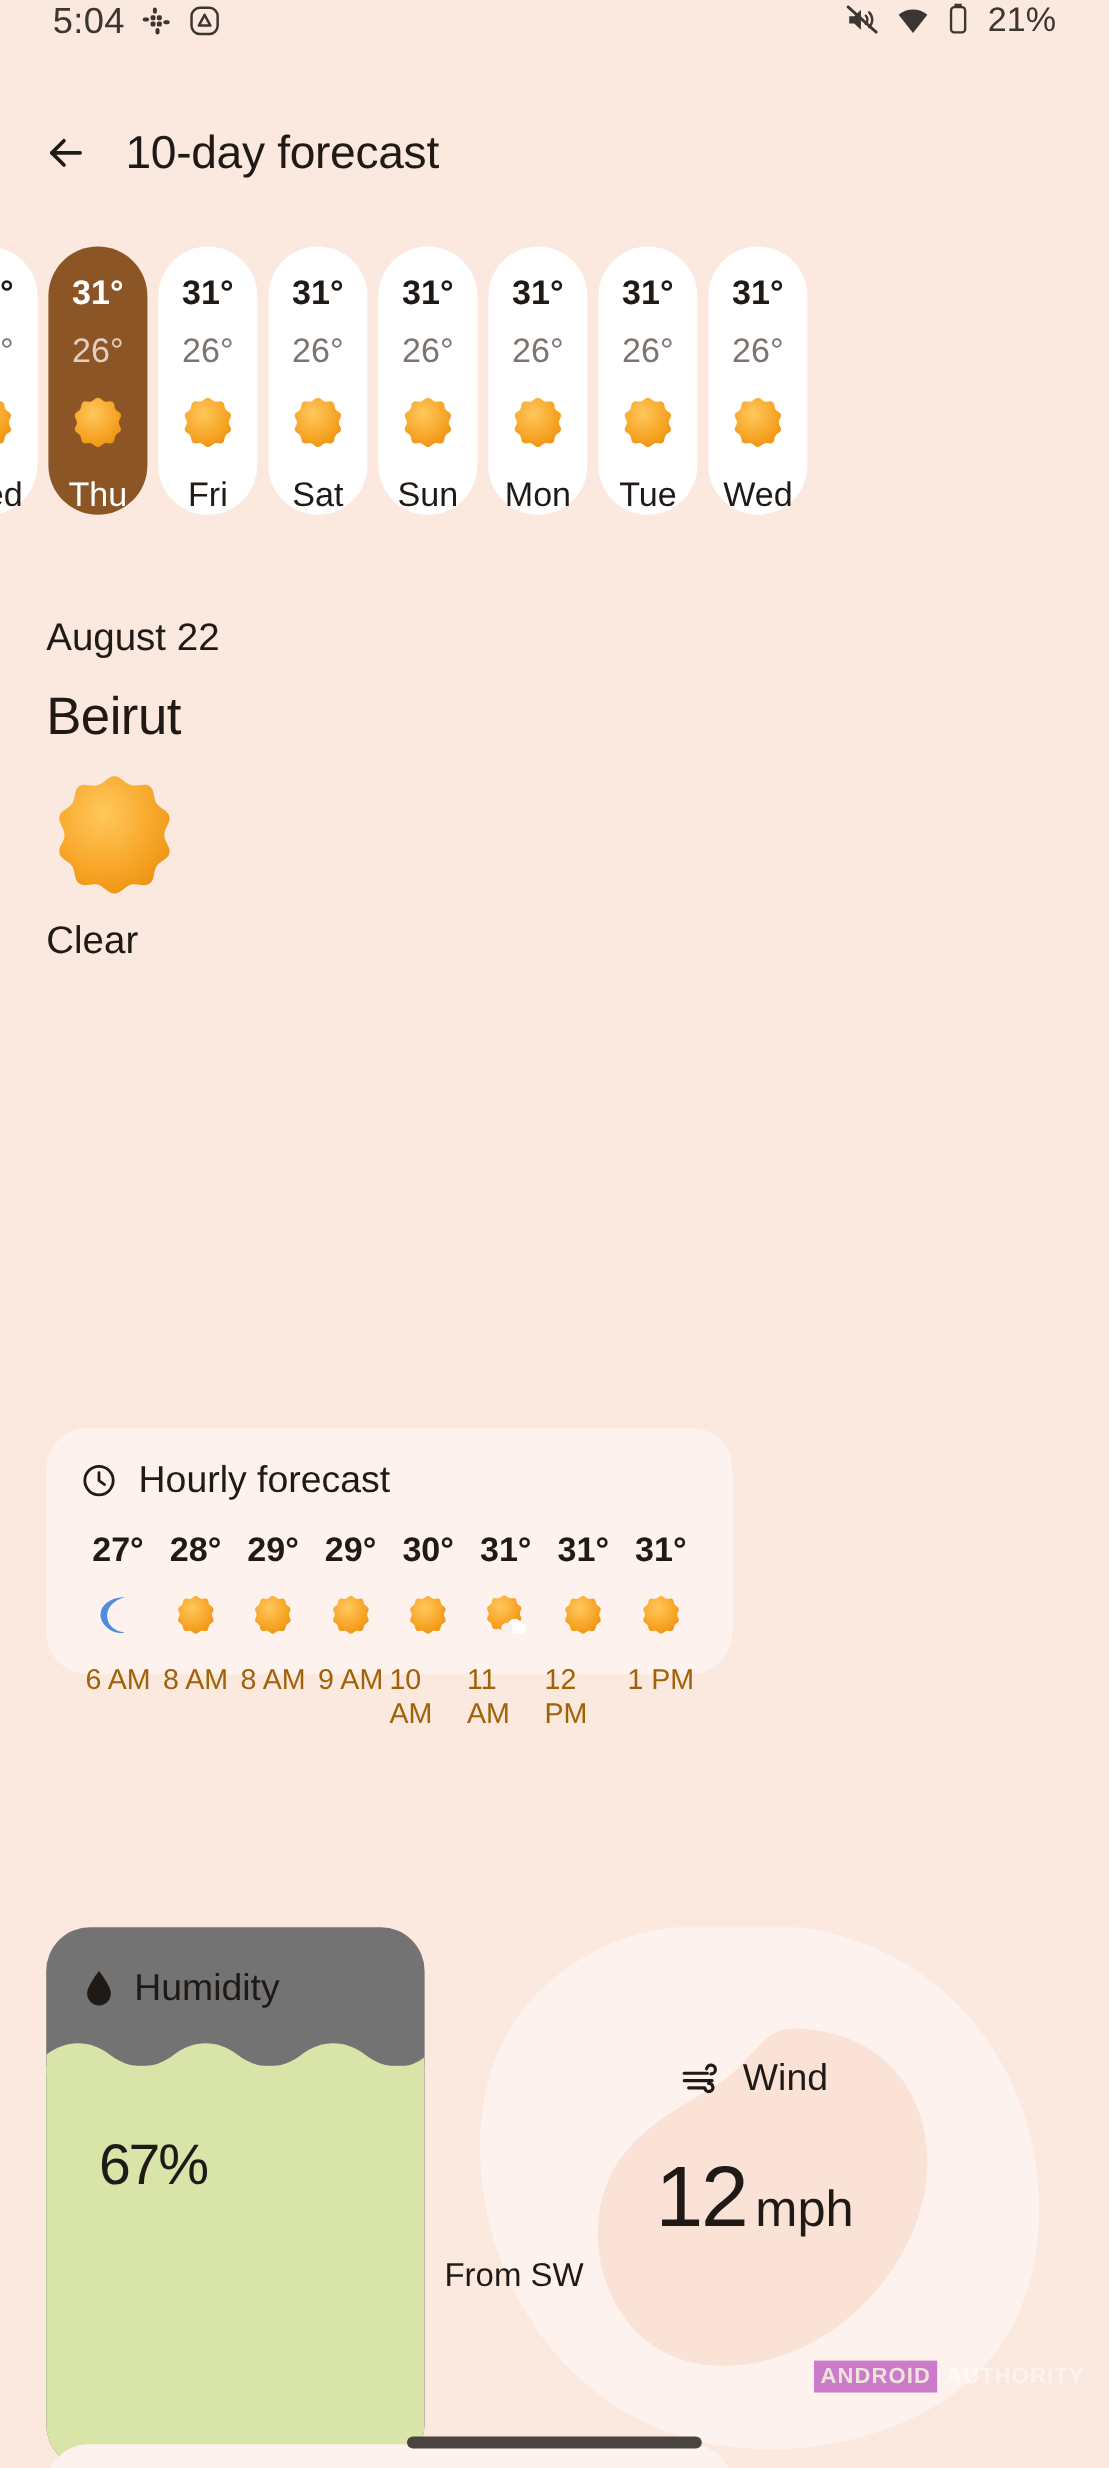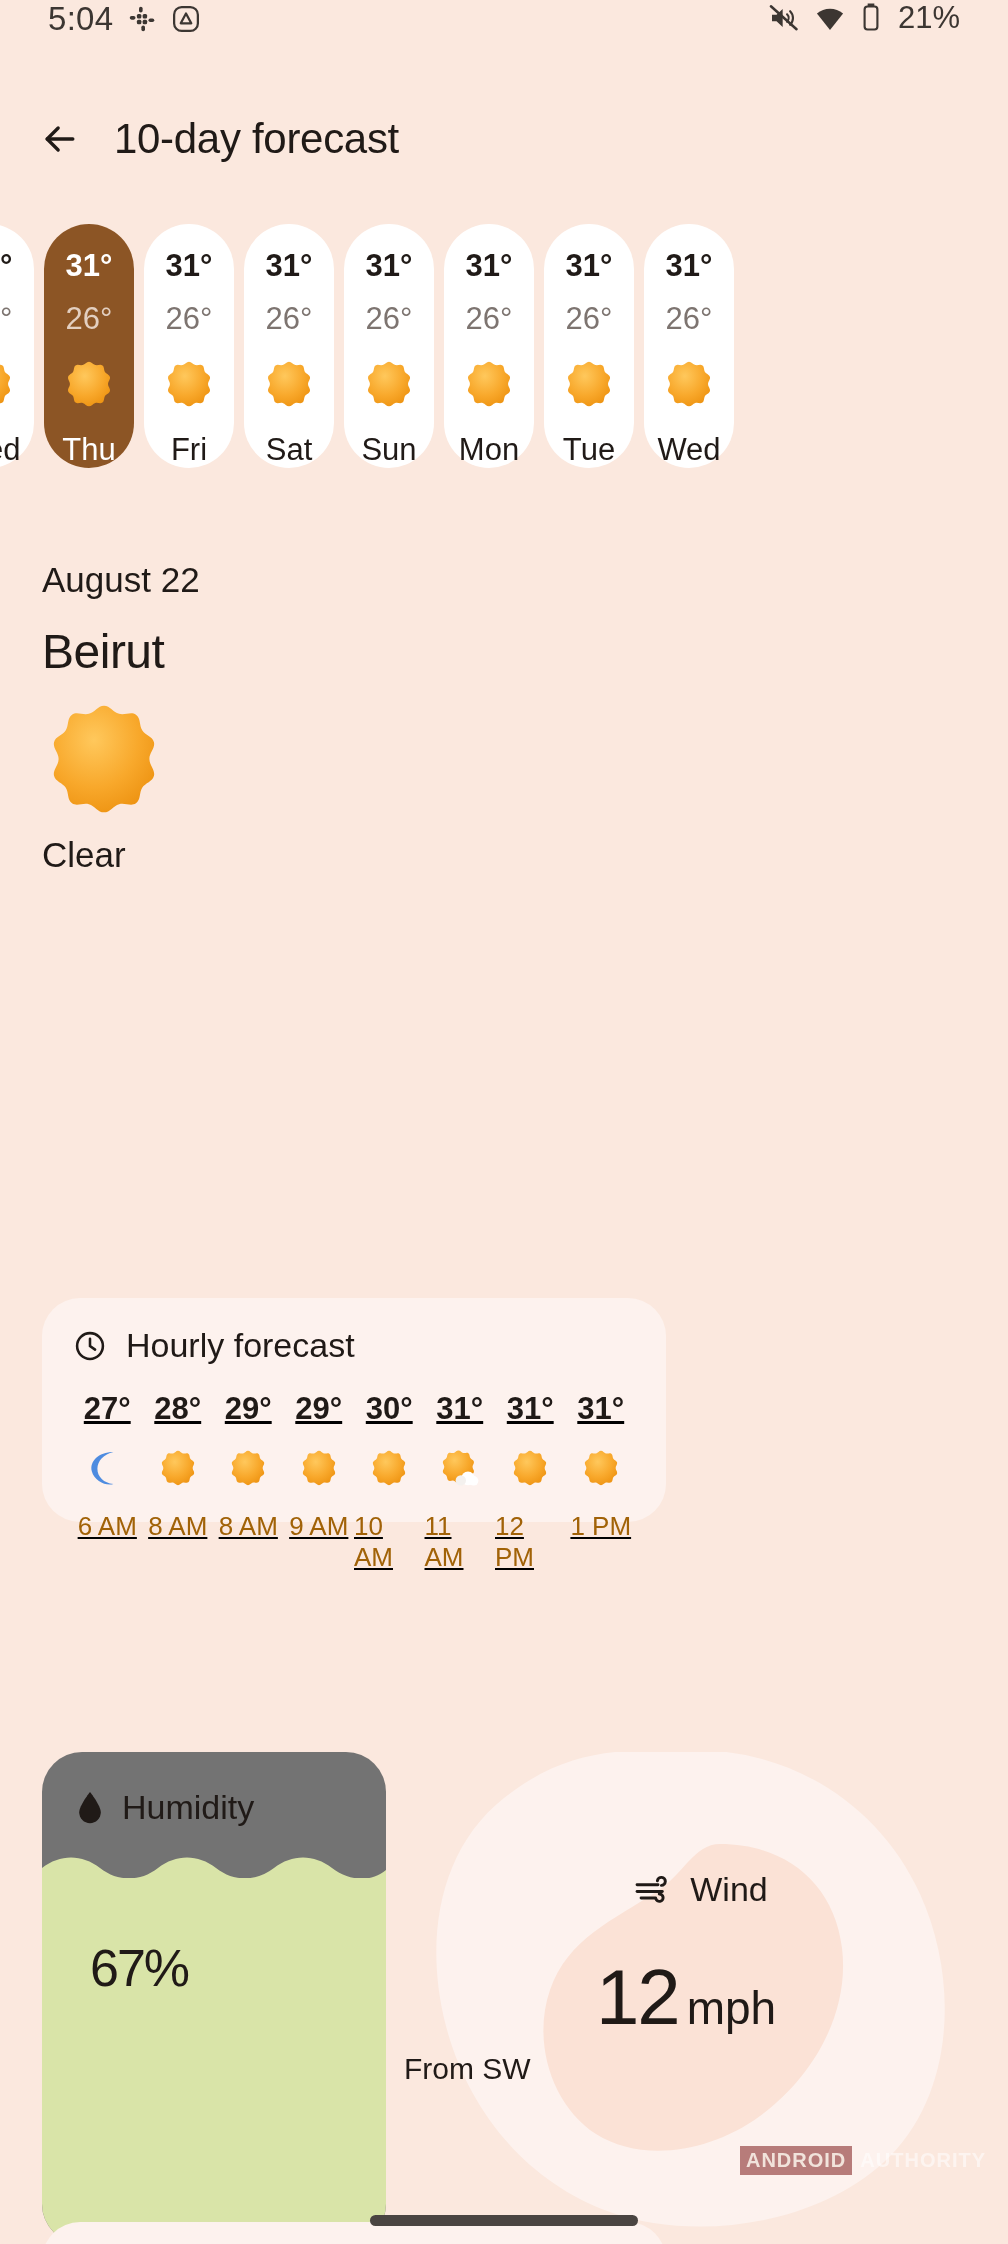--- a/index.html
+++ b/index.html
@@ -65,21 +65,21 @@
 
   
   .hourly {
     position:absolute; top:1298px; left:42px;
     width:624px; height:224px;
     background:#FDF2EE; border-radius:38px;
     padding:28px 30px 0 30px;
   }
   .hourly-head { display:flex; align-items:center; gap:18px; }
   .hourly-title { font-size:34px; color:#201a17; }
-  .hourly-cols { display:flex; margin-top:26px;text-decoration:underline; }
+  .hourly-cols { display:flex; margin-top:26px; }
   .hcol { flex:1 1 0; display:flex; flex-direction:column; align-items:center; }
   .h-temp { font-size:31px; color:#201a17; font-weight:bold; }
   .h-icon { margin-top:20px; height:42px; display:flex; align-items:center; }
   .h-time { font-size:26px; color:#a16207; margin-top:22px; }
 
   
   .humidity {
     position:absolute; top:1752px; left:42px;
     width:344px; height:492px;
     background:#737373; border-radius:40px;
@@ -92,21 +92,21 @@
   .hum-value { position:absolute; left:48px; top:186px; font-size:52px; color:#201a17; letter-spacing:-2px; }
 
   
   .wind {
     position:absolute; top:1752px; left:404px;
     width:564px; height:480px;
     overflow:hidden;
   }
   .wind-blob { position:absolute; left:-40px; top:-10px; }
   .wind-head {
-    position:absolute; top:118px; left:15px; width:564px;
+    position:absolute; top:118px; left:0; width:564px;
     display:flex; align-items:center; justify-content:center; gap:16px;
   }
   .wind-title { font-size:34px; color:#201a17; }
   .wind-valrow {
     position:absolute; top:200px; left:0; width:564px;
     display:flex; align-items:baseline; justify-content:center; gap:8px;
   }
   .wind-value { font-size:78px; color:#201a17; letter-spacing:-2px; }
   .wind-unit { font-size:46px; color:#201a17; }
   .wind-from {
@@ -119,21 +119,21 @@
     position:absolute; left:42px; top:2222px;
     width:624px; height:60px; background:#FDF2EE;
     border-radius:38px 38px 0 0;
   }
 
   
   .watermark {
     position:absolute; right:20px; top:2146px;
     display:flex; gap:6px; opacity:0.55;
   }
-  .wm-a { background:#7f1d1d; color:#e9d8cd; font-size:20px; font-weight:bold;
+  .wm-a { background:#a21caf; color:#e9d8cd; font-size:20px; font-weight:bold;
           letter-spacing:1px; padding:3px 6px; }
   .wm-b { color:#ffffff; font-size:20px; font-weight:bold; letter-spacing:1px; padding:3px 2px; }
 
   
   .home-ind {
     position:absolute; left:50%; transform:translateX(-50%);
     bottom:18px; width:268px; height:11px; border-radius:6px; background:#4a4441;
   }
 </style>
 </head>

